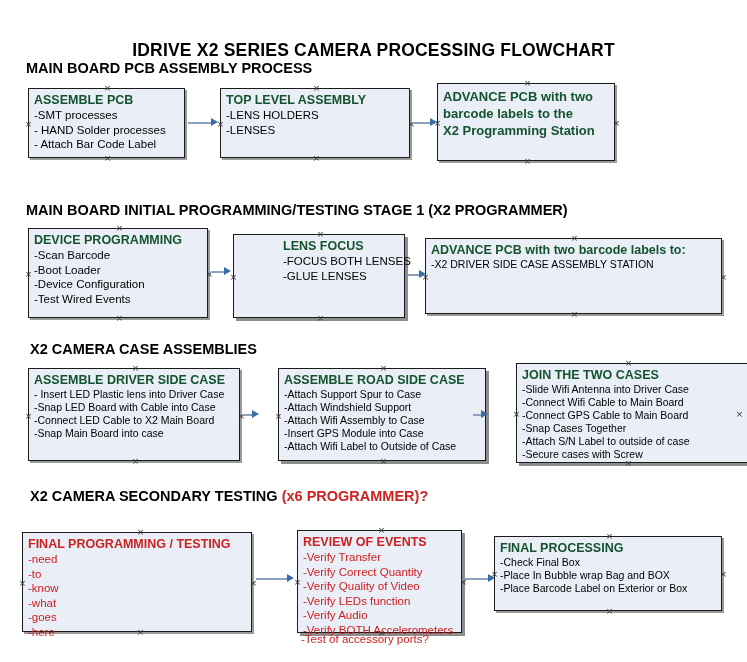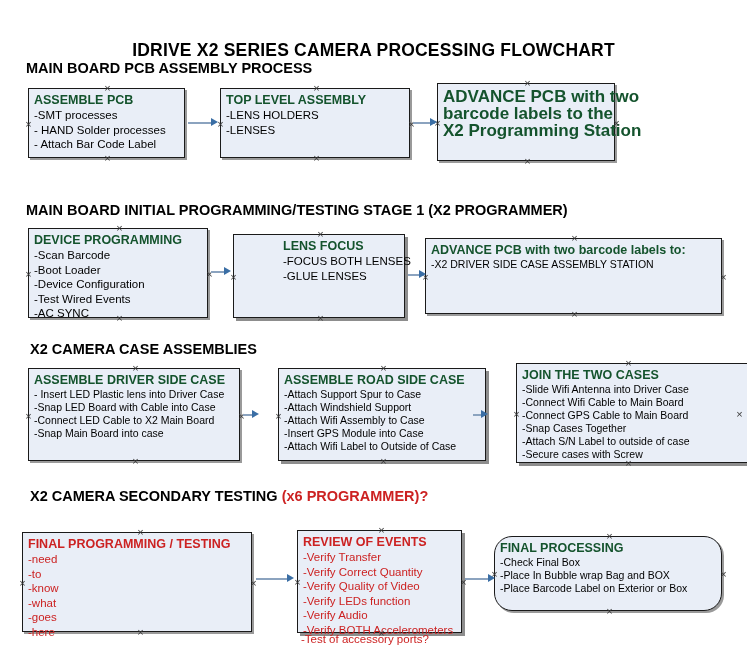--- a/index.html
+++ b/index.html
@@ -57,21 +57,21 @@
     padding: 4px 4px 2px 5px;
   }
   .node-title {
     font-size: 12.5px;
     font-weight: bold;
     color: #14532d;
     line-height: 15px;
     white-space: nowrap;
   }
   .node-title.big {
-    font-size: 17px;
+    font-size: 13px;
     line-height: 17px;
   }
   .node-line {
     font-size: 11.5px;
     color: #000000;
     line-height: 14.5px;
     white-space: nowrap;
   }
   .node-line.sm {
     font-size: 10.5px;
@@ -175,21 +175,20 @@
     <span>MAIN BOARD INITIAL PROGRAMMING/TESTING STAGE 1 (X2 PROGRAMMER)</span>
   </div>
 
   <div class="node" style="left:28px; top:228px; width:180px; height:90px;">
     <div class="node-inner">
       <div class="node-title">DEVICE PROGRAMMING</div>
       <div class="node-line">-Scan Barcode</div>
       <div class="node-line">-Boot Loader</div>
       <div class="node-line">-Device Configuration</div>
       <div class="node-line">-Test Wired Events</div>
-      <div class="node-line">-AC SYNC</div>
     </div>
     <div class="handle" style="left:86px; top:-5px;"></div>
     <div class="handle" style="left:-5px; top:41px;"></div>
     <div class="handle" style="left:86px; top:85px;"></div>
     <div class="handle" style="left:176px; top:41px;"></div>
   </div>
 
   <div class="node shadow-thick" style="left:233px; top:234px; width:172px; height:84px;padding-left:44px;">
     <div class="node-inner">
       <div class="node-title">LENS FOCUS</div>
@@ -300,21 +299,21 @@
       <div class="node-line red">-Verify Audio</div>
       <div class="node-line red">-Verify BOTH Accelerometers</div>
     </div>
     <div class="handle" style="left:79px; top:-5px;"></div>
     <div class="handle" style="left:-5px; top:47px;"></div>
     <div class="handle" style="left:79px; top:98px;"></div>
     <div class="handle" style="left:161px; top:47px;"></div>
   </div>
   <div class="overflow-line" style="left:301px; top:632px;">-Test of accessory ports?</div>
 
-  <div class="node" style="left:494px; top:536px; width:228px; height:75px;border-radius:18px;">
+  <div class="node" style="left:494px; top:536px; width:228px; height:75px;">
     <div class="node-inner">
       <div class="node-title">FINAL PROCESSING</div>
       <div class="node-line sm"> -Check Final Box</div>
       <div class="node-line sm">-Place In Bubble wrap Bag and BOX</div>
       <div class="node-line sm">-Place Barcode Label on Exterior or Box</div>
     </div>
     <div class="handle" style="left:110px; top:-5px;"></div>
     <div class="handle" style="left:-5px; top:33px;"></div>
     <div class="handle" style="left:110px; top:70px;"></div>
     <div class="handle" style="left:224px; top:33px;"></div>

